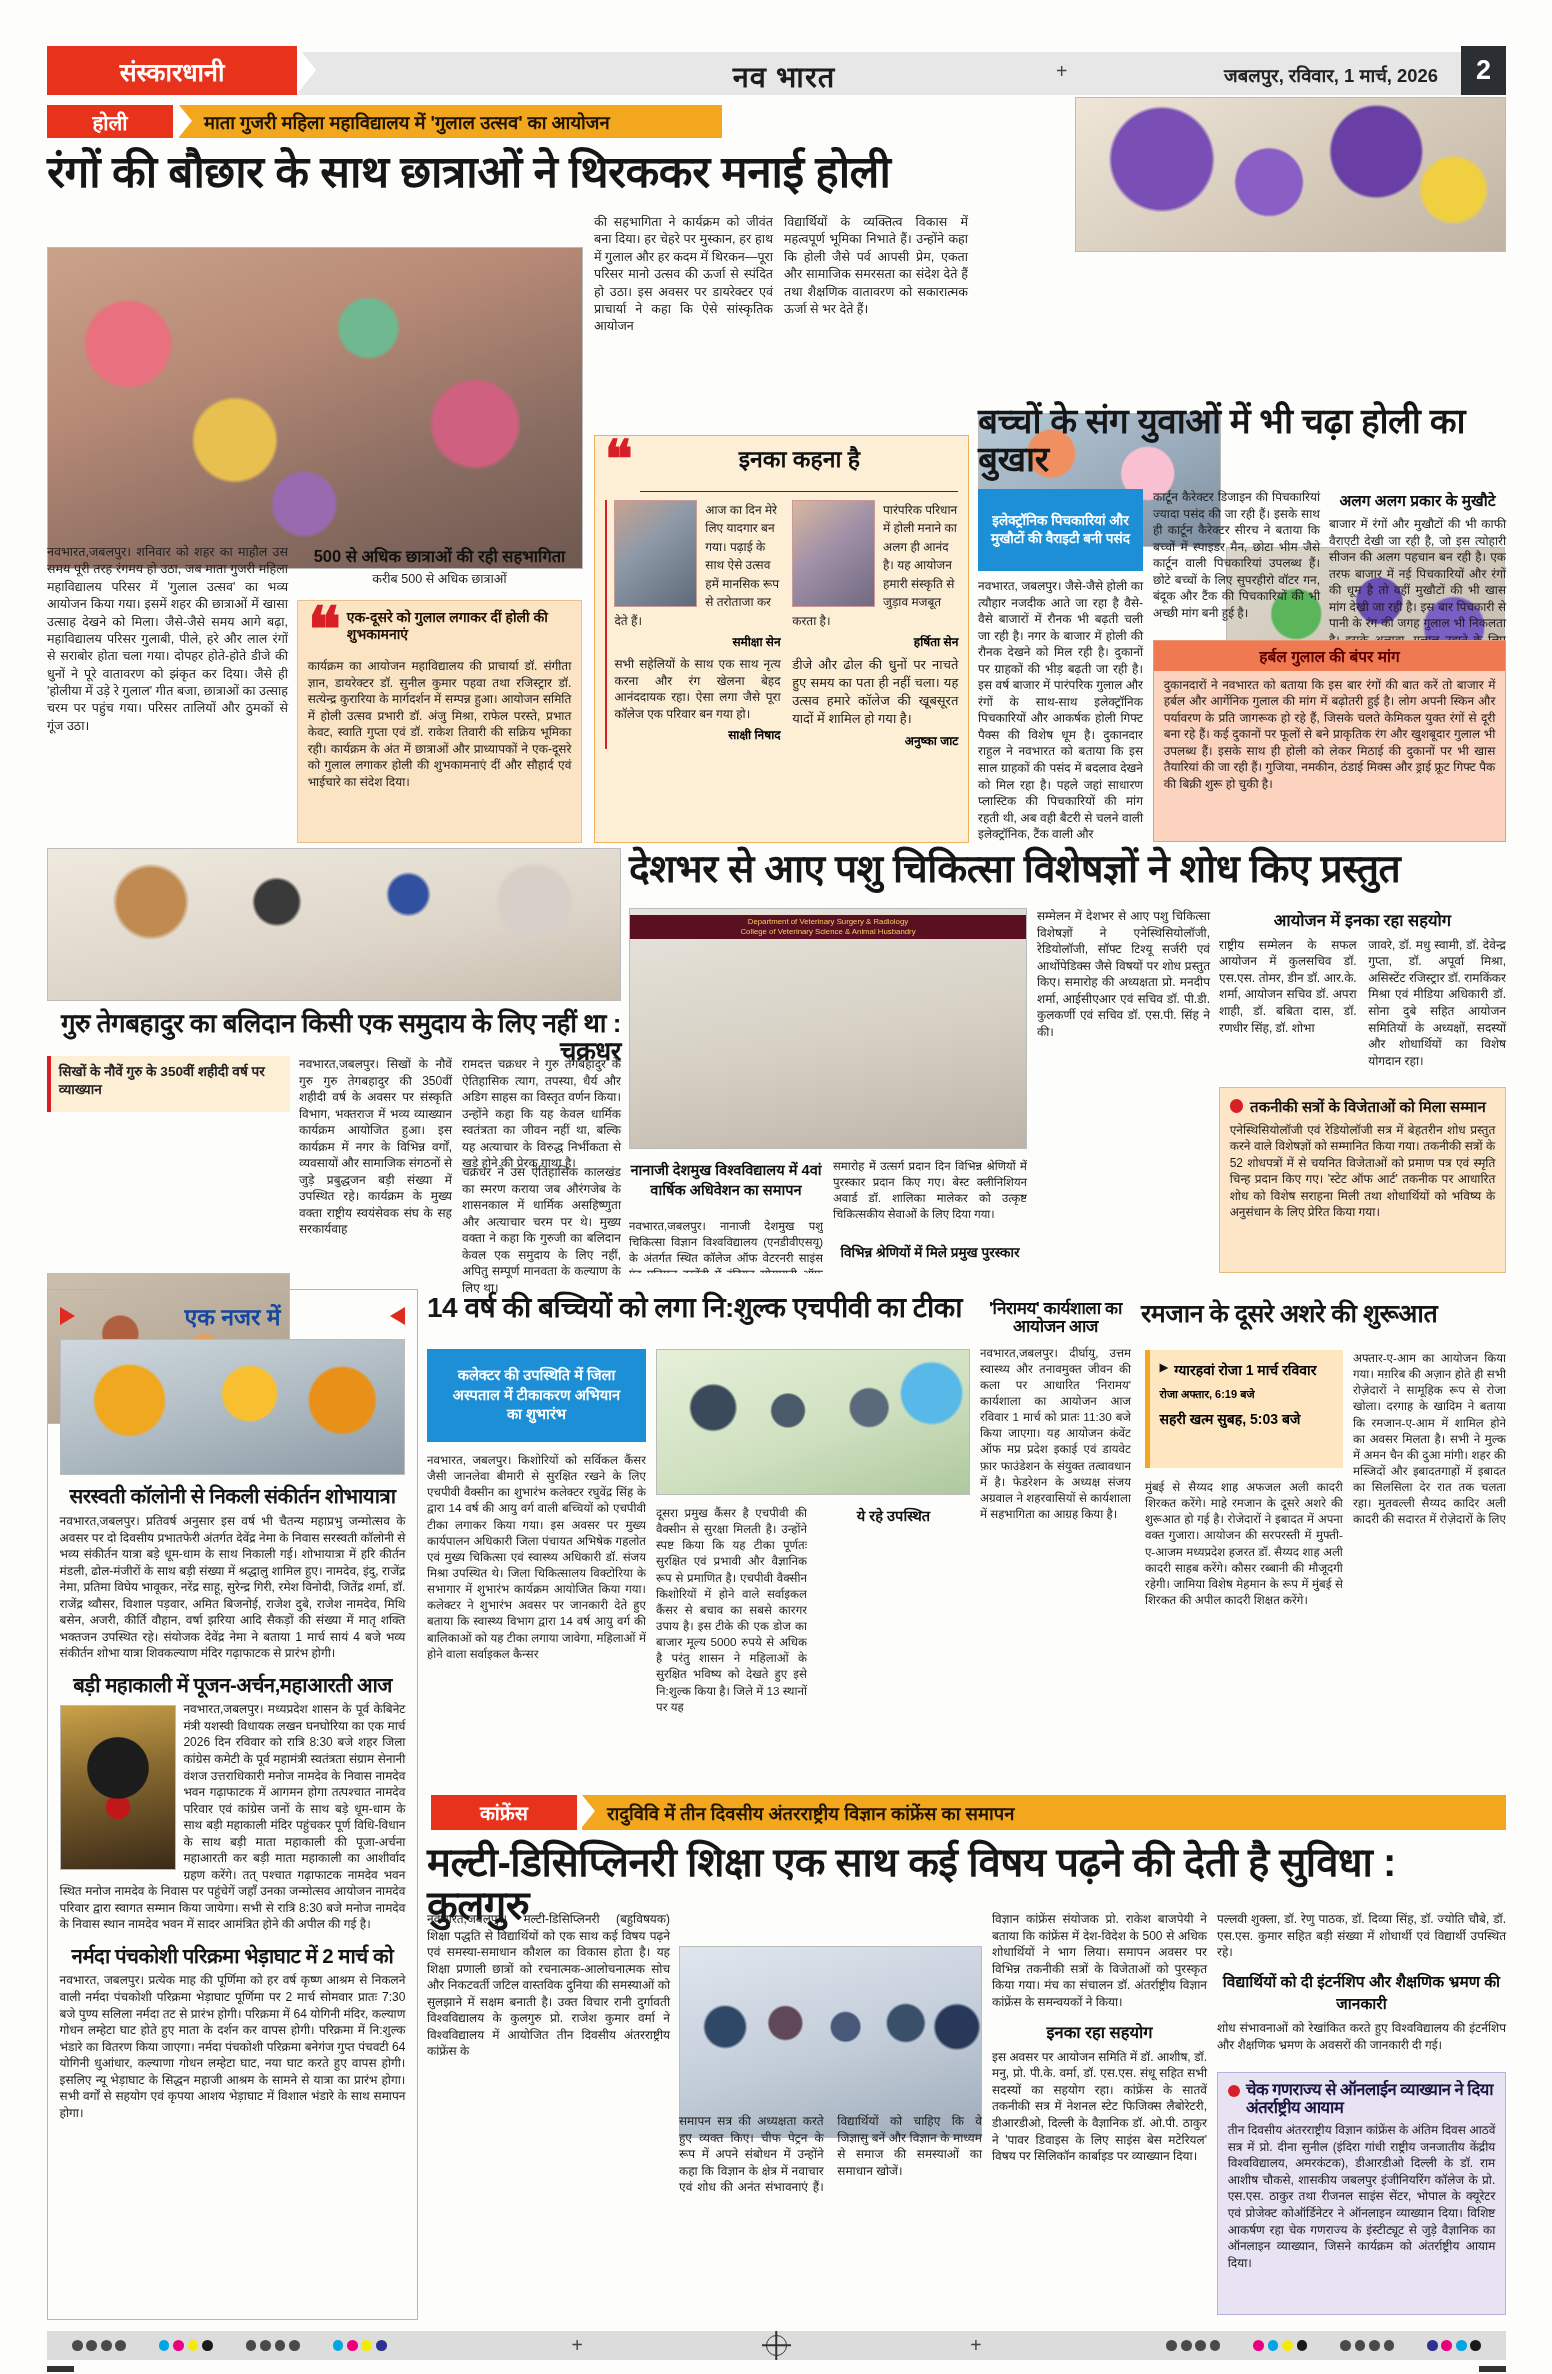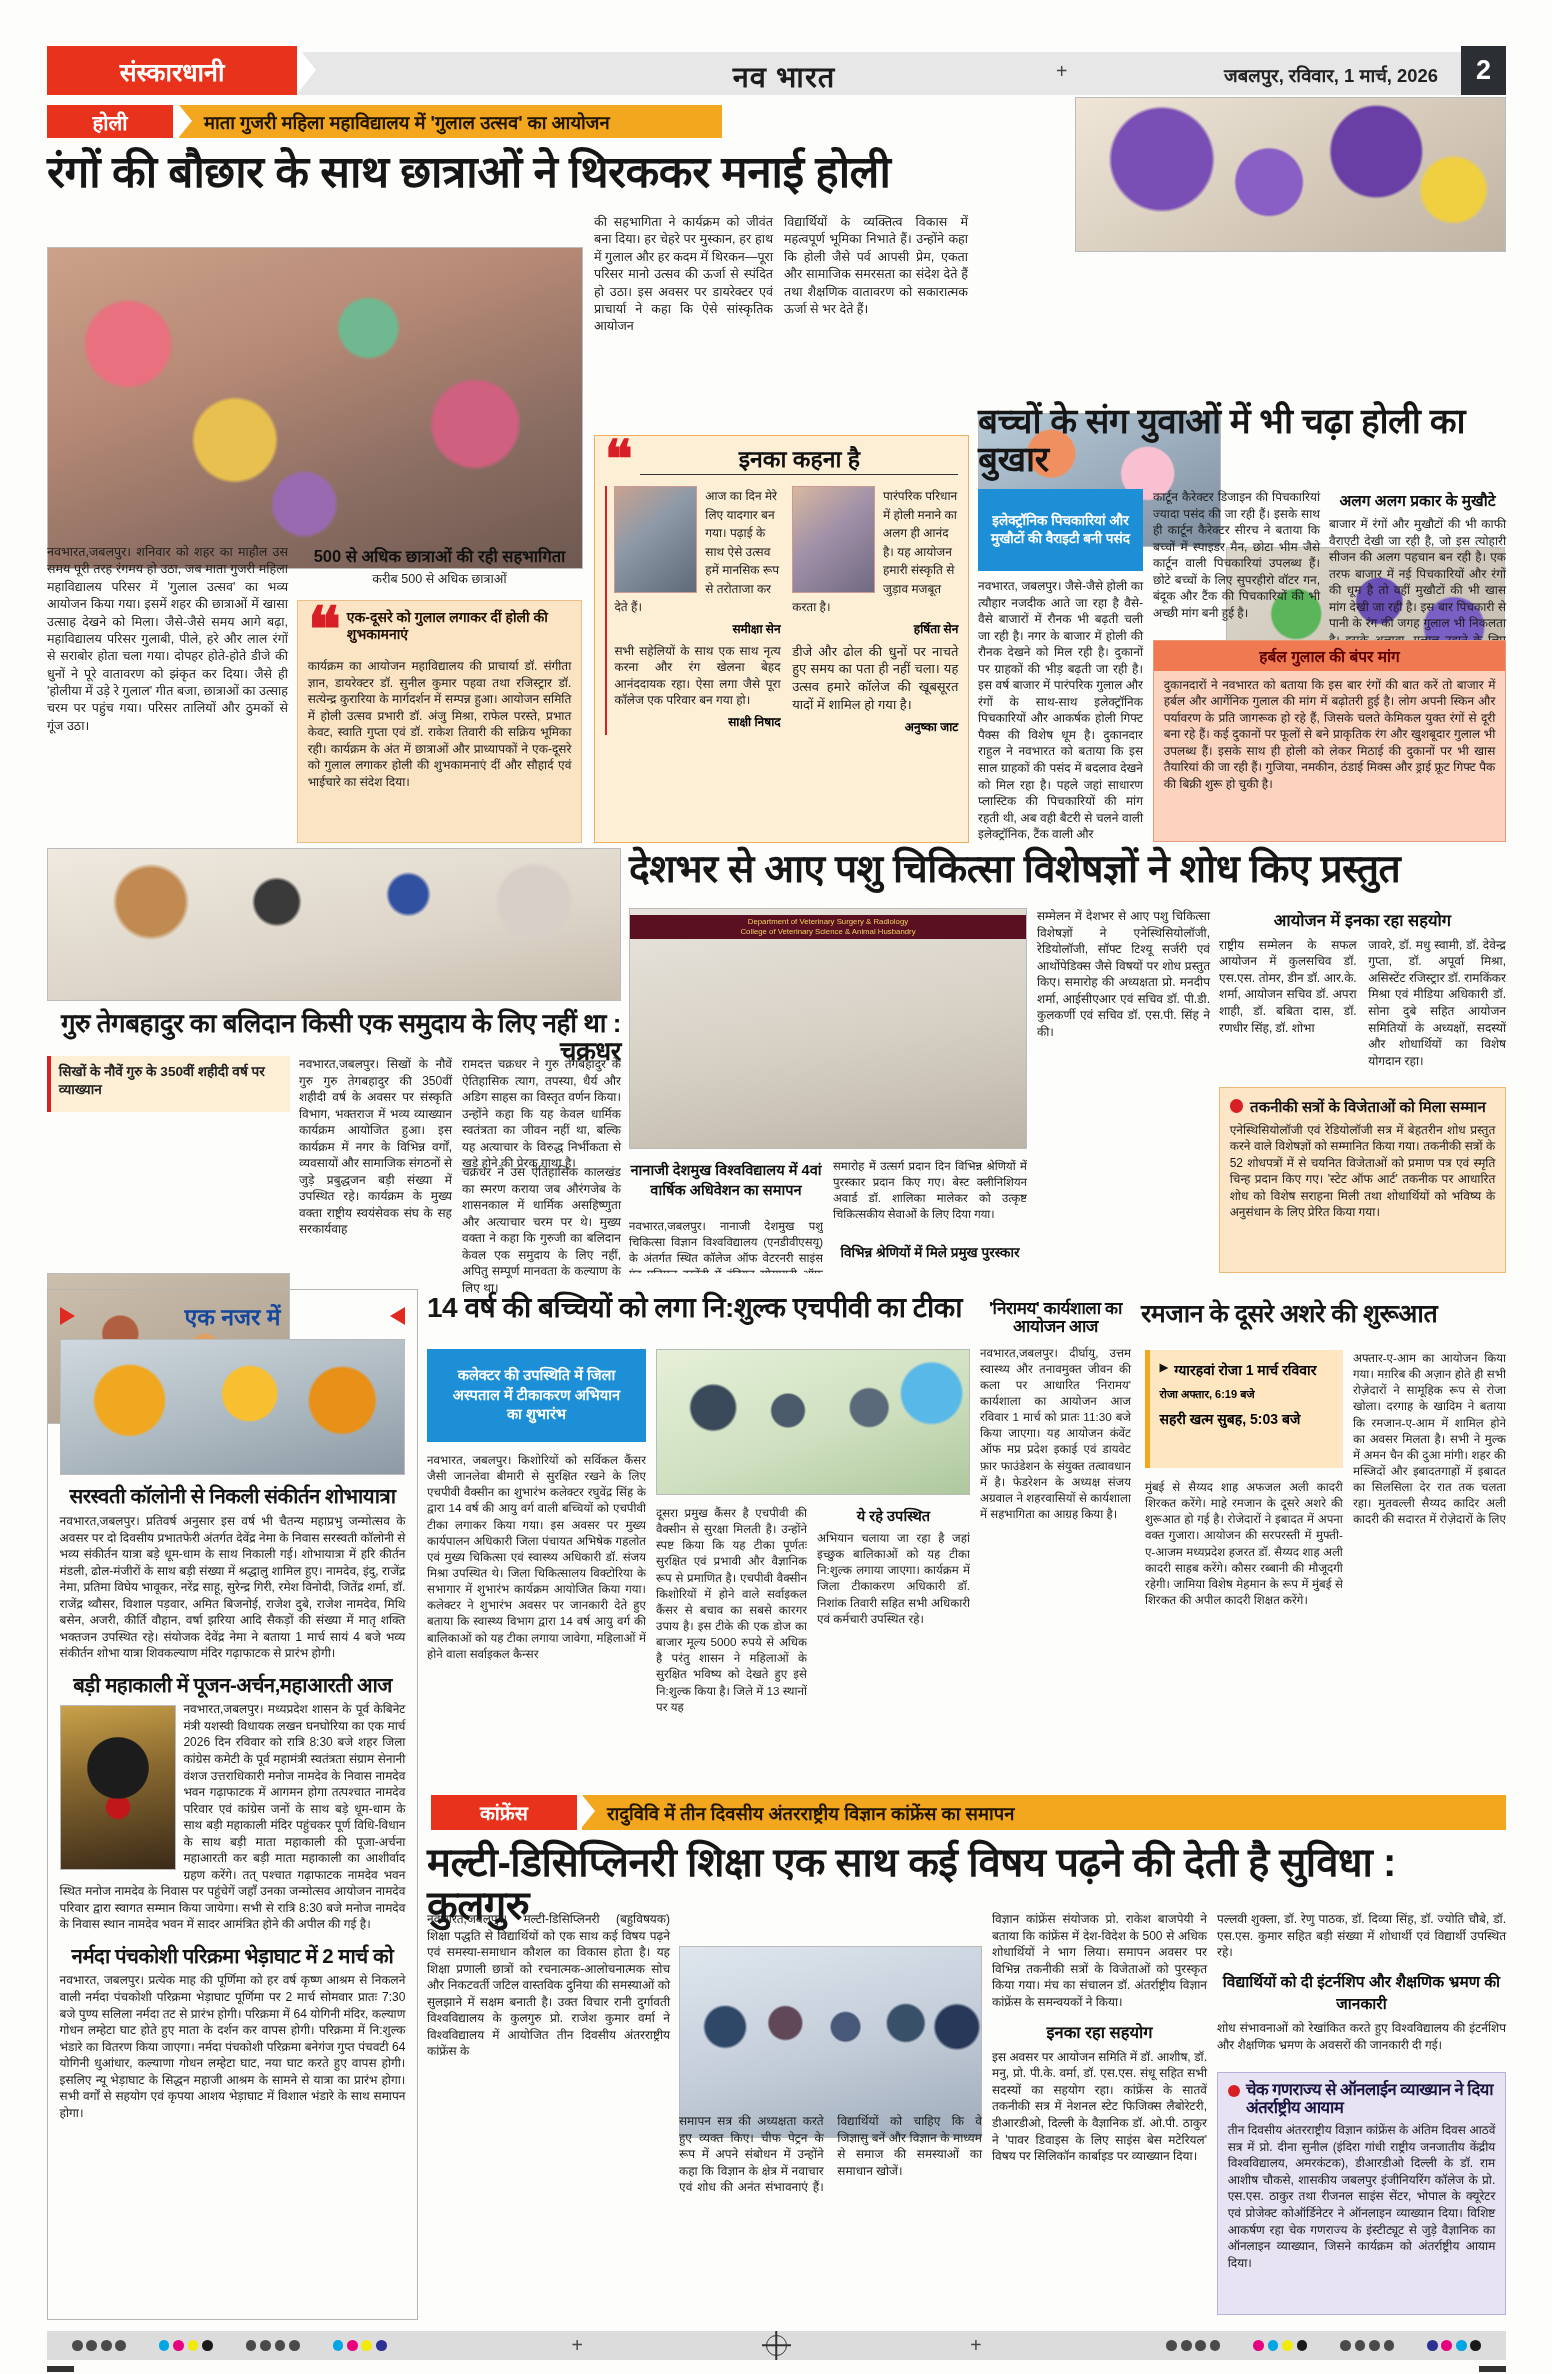--- a/index.html
+++ b/index.html
@@ -77,21 +77,21 @@
       </div>
       <div class="body-txt" style="margin-top:5.8px;font-size:12px;">कार्यक्रम का आयोजन महाविद्यालय की प्राचार्या डॉ. संगीता ज्ञान, डायरेक्टर डॉ. सुनील कुमार पहवा तथा रजिस्ट्रार डॉ. सत्येन्द्र कुरारिया के मार्गदर्शन में सम्पन्न हुआ। आयोजन समिति में होली उत्सव प्रभारी डॉ. अंजु मिश्रा, राफेल परस्ते, प्रभात केवट, स्वाति गुप्ता एवं डॉ. राकेश तिवारी की सक्रिय भूमिका रही। कार्यक्रम के अंत में छात्राओं और प्राध्यापकों ने एक-दूसरे को गुलाल लगाकर होली की शुभकामनाएं दीं और सौहार्द एवं भाईचारे का संदेश दिया।</div>
     </div>
 
     <div class="abs body-txt" style="left:547px;top:109px;width:179px;height:212px;">की सहभागिता ने कार्यक्रम को जीवंत बना दिया। हर चेहरे पर मुस्कान, हर हाथ में गुलाल और हर कदम में थिरकन—पूरा परिसर मानो उत्सव की ऊर्जा से स्पंदित हो उठा। इस अवसर पर डायरेक्टर एवं प्राचार्या ने कहा कि ऐसे सांस्कृतिक आयोजन</div>
     <div class="abs body-txt" style="left:737px;top:109px;width:184px;height:212px;">विद्यार्थियों के व्यक्तित्व विकास में महत्वपूर्ण भूमिका निभाते हैं। उन्होंने कहा कि होली जैसे पर्व आपसी प्रेम, एकता और सामाजिक समरसता का संदेश देते हैं तथा शैक्षणिक वातावरण को सकारात्मक ऊर्जा से भर देते हैं।</div>
 
     <div class="abs" style="left:547px;top:330px;width:375px;height:408px;background:#fdeed6;border:1px solid #f0b060;padding:5.8px 9.7px;">
       <div style="display:flex;align-items:flex-start;gap:7.8px;">
         <span class="quote-mark" style="font-size:52px;">❝</span>
-        <span class="subhead" style="flex:1;font-size:23px;border-bottom:1.9px solid #333;padding-bottom:0;">इनका कहना है</span>
+        <span class="subhead" style="flex:1;font-size:23px;border-bottom:1.9px solid #333;padding-bottom:17px;">इनका कहना है</span>
       </div>
       <div style="display:flex;gap:11.6px;margin-top:7.8px;border-left:2.9px solid #d81f26;padding-left:7.8px;">
         <div style="flex:1;">
           <div class="mini-photo"></div>
           <span class="body-txt" style="font-size:12px;">आज का दिन मेरे लिए यादगार बन गया। पढ़ाई के साथ ऐसे उत्सव हमें मानसिक रूप से तरोताजा कर देते हैं।</span>
           <span class="name-sig" style="font-size:12px;">समीक्षा सेन</span>
           <span class="body-txt" style="font-size:12px;display:block;margin-top:5.8px;">सभी सहेलियों के साथ एक साथ नृत्य करना और रंग खेलना बेहद आनंददायक रहा। ऐसा लगा जैसे पूरा कॉलेज एक परिवार बन गया हो।</span>
           <span class="name-sig" style="font-size:12px;">साक्षी निषाद</span>
         </div>
         <div style="flex:1;">
@@ -230,21 +230,20 @@
     </div>
     <div class="abs photo" style="left:229px;top:56px;width:314px;height:146px;background:
       radial-gradient(circle at 18% 40%, #3a4a5a 0 8%, transparent 9%),
       radial-gradient(circle at 42% 42%, #4a5a6a 0 8%, transparent 9%),
       radial-gradient(circle at 68% 40%, #5a6a7a 0 8%, transparent 9%),
       radial-gradient(circle at 88% 30%, #58b8e8 0 10%, transparent 11%),
       linear-gradient(160deg, #e6f0d8 0%, #cfe0c0 55%, #aec89e 100%);"></div>
     <div class="abs body-txt" style="left:0;top:159px;width:219px;height:291px;font-size:11.7px;overflow:hidden;">नवभारत, जबलपुर। किशोरियों को सर्विकल कैंसर जैसी जानलेवा बीमारी से सुरक्षित रखने के लिए एचपीवी वैक्सीन का शुभारंभ कलेक्टर रघुवेंद्र सिंह के द्वारा 14 वर्ष की आयु वर्ग वाली बच्चियों को एचपीवी टीका लगाकर किया गया। इस अवसर पर मुख्य कार्यपालन अधिकारी जिला पंचायत अभिषेक गहलोत एवं मुख्य चिकित्सा एवं स्वास्थ्य अधिकारी डॉ. संजय मिश्रा उपस्थित थे। जिला चिकित्सालय विक्टोरिया के सभागार में शुभारंभ कार्यक्रम आयोजित किया गया। कलेक्टर ने शुभारंभ अवसर पर जानकारी देते हुए बताया कि स्वास्थ्य विभाग द्वारा 14 वर्ष आयु वर्ग की बालिकाओं को यह टीका लगाया जावेगा, महिलाओं में होने वाला सर्वाइकल कैन्सर</div>
     <div class="abs body-txt" style="left:229px;top:212px;width:151px;height:239px;font-size:11.7px;overflow:hidden;">दूसरा प्रमुख कैंसर है एचपीवी की वैक्सीन से सुरक्षा मिलती है। उन्होंने स्पष्ट किया कि यह टीका पूर्णतः सुरक्षित एवं प्रभावी और वैज्ञानिक रूप से प्रमाणित है। एचपीवी वैक्सीन किशोरियों में होने वाले सर्वाइकल कैंसर से बचाव का सबसे कारगर उपाय है। इस टीके की एक डोज का बाजार मूल्य 5000 रुपये से अधिक है परंतु शासन ने महिलाओं के सुरक्षित भविष्य को देखते हुए इसे नि:शुल्क किया है। जिले में 13 स्थानों पर यह</div>
     <div class="abs subhead" style="left:390px;top:212px;width:153px;font-size:14.6px;">ये रहे उपस्थित</div>
-    <div class="abs body-txt" style="left:390px;top:237px;width:153px;height:213px;font-size:11.7px;overflow:hidden;">अभियान चलाया जा रहा है जहां इच्छुक बालिकाओं को यह टीका नि:शुल्क लगाया जाएगा। कार्यक्रम में जिला टीकाकरण अधिकारी डॉ. निशांक तिवारी सहित सभी अधिकारी एवं कर्मचारी उपस्थित रहे।</div>
   </div>
 
   <div class="abs" style="left:980px;top:1300px;width:151px;height:444px;">
     <div class="hl" style="font-size:17px;text-align:center;">'निरामय' कार्यशाला का आयोजन आज</div>
     <div class="body-txt" style="margin-top:7.8px;font-size:11.7px;">नवभारत,जबलपुर। दीर्घायु, उत्तम स्वास्थ्य और तनावमुक्त जीवन की कला पर आधारित 'निरामय' कार्यशाला का आयोजन आज रविवार 1 मार्च को प्रातः 11:30 बजे किया जाएगा। यह आयोजन कंवेंट ऑफ मप्र प्रदेश इकाई एवं डायवेट फ़ार फाउंडेशन के संयुक्त तत्वावधान में है। फेडरेशन के अध्यक्ष संजय अग्रवाल ने शहरवासियों से कार्यशाला में सहभागिता का आग्रह किया है।</div>
   </div>
 
   <div class="abs" style="left:1141px;top:1300px;width:365px;height:444px;">
     <div class="hl" style="font-size:25px;">रमजान के दूसरे अशरे की शुरूआत</div>
     <div class="abs" style="left:3.9px;top:50px;width:198px;height:118px;background:#fde6c0;border-left:5.8px solid #f3a71f;padding:9.7px 9.7px;">

